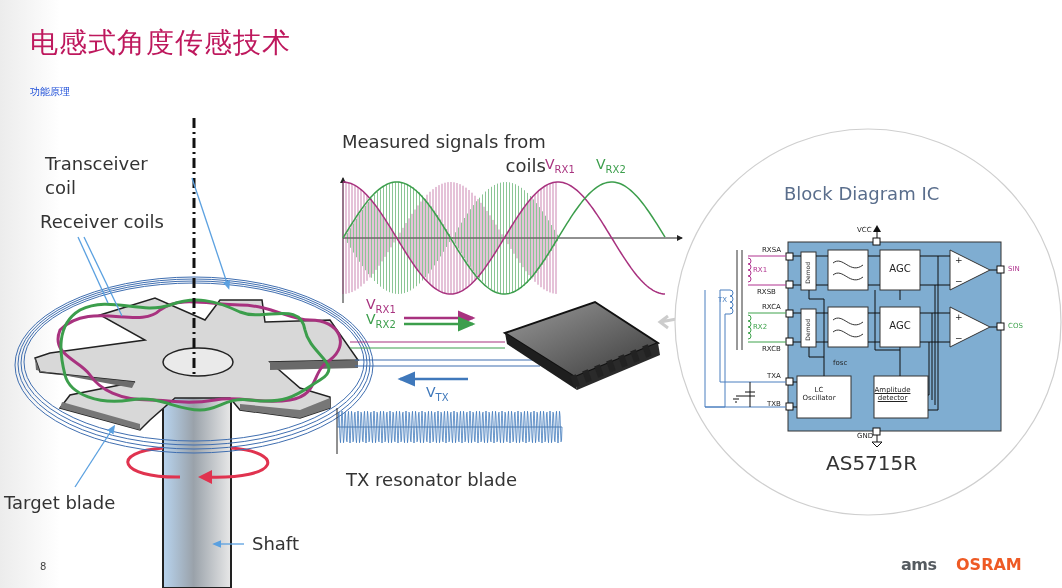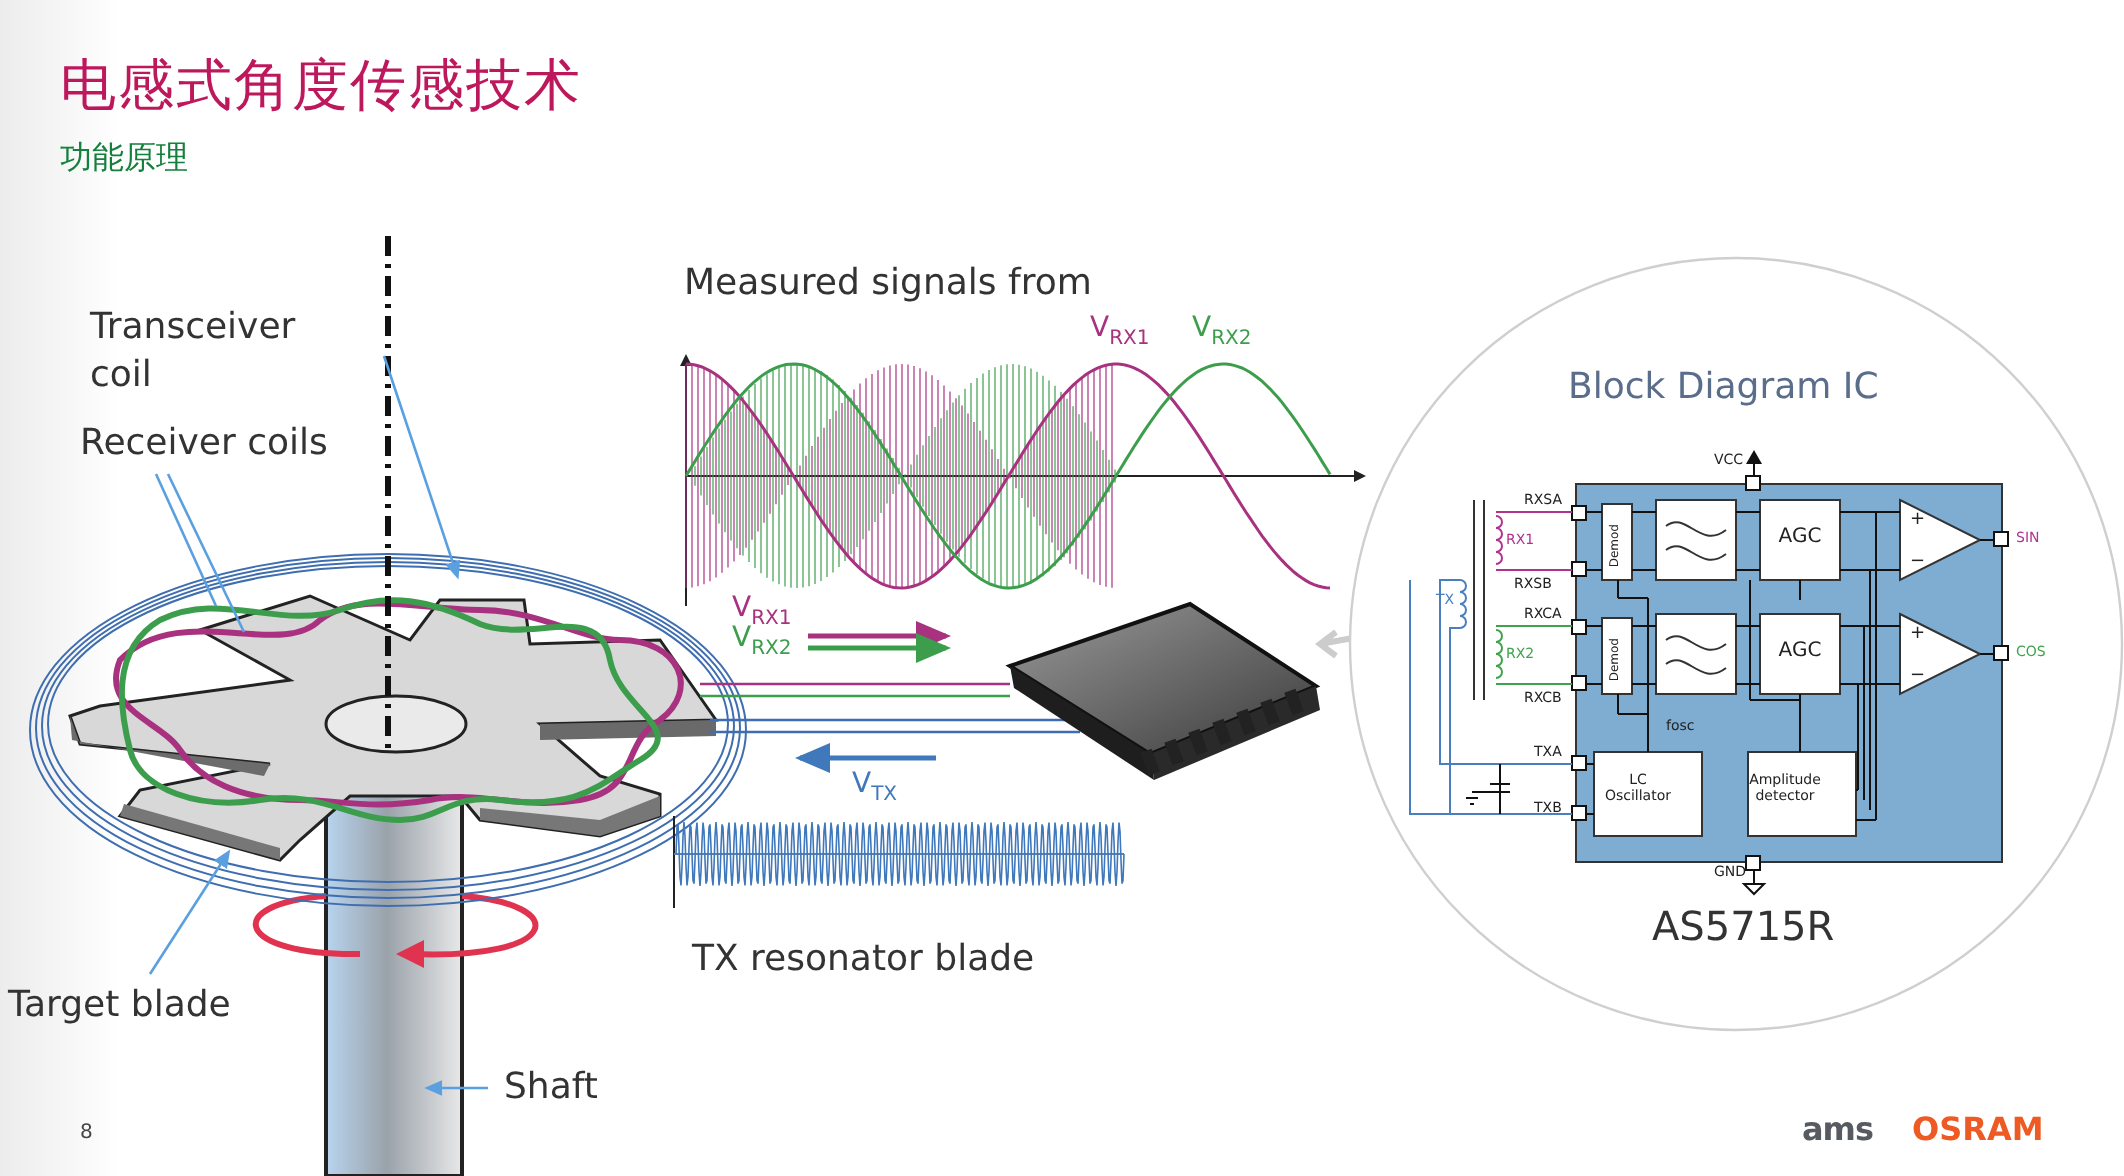--- a/index.html
+++ b/index.html
@@ -1,20 +1,20 @@
 <!DOCTYPE html>
 <html><head>
 <meta charset="utf-8">
 <style>
   html,body{margin:0;padding:0;}
   body{width:1062px;height:588px;position:relative;overflow:hidden;background:#ffffff;font-family:"DejaVu Sans","Liberation Sans",sans-serif;}
   .bg-left{position:absolute;left:0;top:0;width:60px;height:588px;background:linear-gradient(to right,#ececec,#ffffff);}
   .abs{position:absolute;}
   .title{left:30px;top:24px;font-size:28px;color:#be185d;letter-spacing:1px;font-family:Liberation Serif, serif;}
-  .subtitle{left:30px;top:69px;font-size:16px;color:#15803d;}
+  .subtitle{left:30px;top:85px;font-size:10px;color:#1d4ed8;}
   .lbl{font-size:18px;color:#333;line-height:24px;}
   .page-num{left:40px;top:561px;font-size:10px;color:#444;}
   .logo{top:555px;font-size:16px;font-weight:bold;}
   .logo-ams{left:901px;color:#555b60;letter-spacing:-0.5px;}
   .logo-osram{left:956px;color:#ee5a24;}
   svg{position:absolute;left:0;top:0;}
   .sig-lbl{font-size:14px;}
   .sig-lbl sub{font-size:10px;}
   .bd-title{left:784px;top:183px;font-size:18px;color:#5a6e8c;}
   .ic-name{left:826px;top:451px;font-size:20px;color:#333;}
@@ -385,20 +385,21 @@
 <div class="abs lbl" style="left:45px;top:152px;">
   <div>Transceiver</div>
   <div>coil</div>
 </div>
 <div class="abs lbl" style="left:40px;top:210px;">Receiver coils</div>
 <div class="abs lbl" style="left:4px;top:491px;">Target blade</div>
 <div class="abs lbl" style="left:252px;top:532px;">Shaft</div>
 
 <div class="abs lbl" style="left:342px;top:130px;text-align:right;">
   <div>Measured signals from</div>
+  <div>coils</div>
 </div>
 <div class="abs lbl" style="left:346px;top:468px;">TX resonator blade</div>
 
 <div class="abs sig-lbl" style="left:545px;top:156px;color:#a8327f;"><span>V</span><sub>RX1</sub></div>
 <div class="abs sig-lbl" style="left:596px;top:156px;color:#3c9e4c;"><span>V</span><sub>RX2</sub></div>
 
 <div class="abs sig-lbl" style="left:366px;top:296px;color:#a8327f;"><span>V</span><sub>RX1</sub></div>
 <div class="abs sig-lbl" style="left:366px;top:311px;color:#3c9e4c;"><span>V</span><sub>RX2</sub></div>
 <div class="abs sig-lbl" style="left:426px;top:384px;color:#3f78bb;"><span>V</span><sub>TX</sub></div>
 
@@ -422,21 +423,21 @@
 
 <div class="abs small" style="left:804px;top:262px;writing-mode:vertical-rl;transform:rotate(180deg);font-size:6px;">Demod</div>
 <div class="abs small" style="left:804px;top:319px;writing-mode:vertical-rl;transform:rotate(180deg);font-size:6px;">Demod</div>
 <div class="abs" style="left:880px;top:263px;width:40px;text-align:center;font-size:10px;color:#222;">AGC</div>
 <div class="abs" style="left:880px;top:320px;width:40px;text-align:center;font-size:10px;color:#222;">AGC</div>
 <div class="abs small" style="left:833px;top:359px;">fosc</div>
 <div class="abs small" style="left:797px;top:386px;width:44px;text-align:center;">
   <div>LC</div>
   <div>Oscillator</div>
 </div>
-<div class="abs small" style="left:874px;top:386px;width:37px;text-align:center;">
+<div class="abs small" style="left:874px;top:386px;width:37px;text-align:center;text-decoration:underline;">
   <div>Amplitude</div>
   <div>detector</div>
 </div>
 <div class="abs small" style="left:955px;top:255px;font-size:9px;">+</div>
 <div class="abs small" style="left:955px;top:276px;font-size:9px;">−</div>
 <div class="abs small" style="left:955px;top:312px;font-size:9px;">+</div>
 <div class="abs small" style="left:955px;top:333px;font-size:9px;">−</div>
 
 <div class="abs page-num">8</div>
 <div class="abs logo logo-ams">ams</div>

